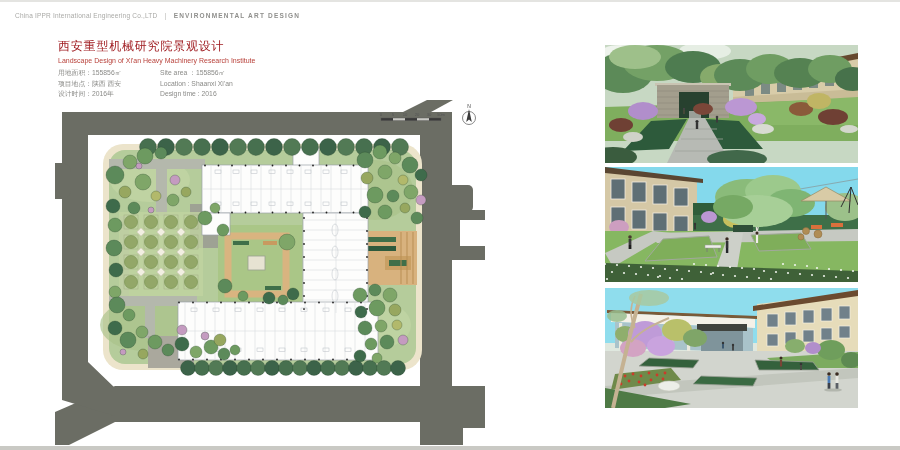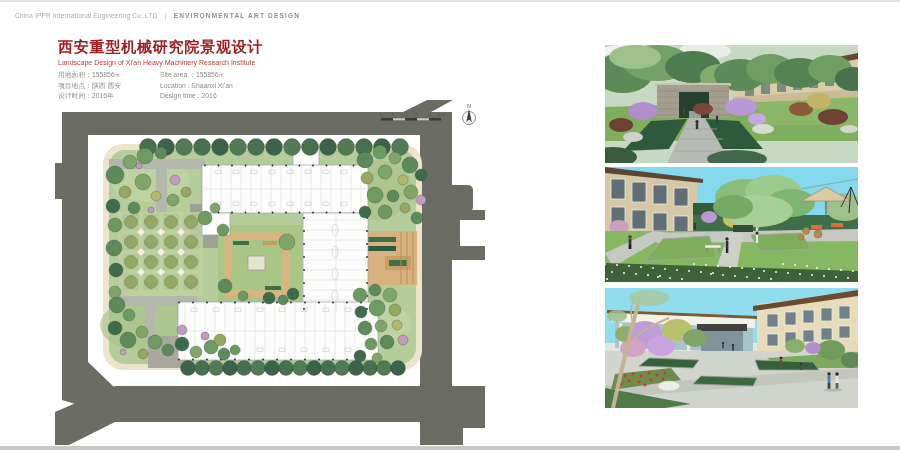--- a/index.html
+++ b/index.html
@@ -5,21 +5,21 @@
   html,body{margin:0;padding:0;background:#fff;}
   .board{position:relative;width:900px;height:450px;background:#ffffff;overflow:hidden;
          font-family:"Liberation Sans",sans-serif;}
   .edge-top{position:absolute;left:0;top:0;width:900px;height:2px;background:#e4e4e1;}
   .edge-bottom{position:absolute;left:0;top:446px;width:900px;height:4px;background:#c9c9c4;}
   .header{position:absolute;left:15px;top:11px;display:flex;align-items:center;gap:7px;
           font-size:6.5px;color:#a9a9a6;letter-spacing:.2px;white-space:nowrap;}
   .header .div{color:#c2c2bf;font-size:8px;}
   .header .dept{color:#8f8f8c;letter-spacing:1.2px;font-weight:bold;}
   .titleblock{position:absolute;left:58px;top:38px;width:215px;}
-  .t-cn{color:#a01d22;font-weight:bold;font-size:15px;letter-spacing:.8px;}
+  .t-cn{color:#a01d22;font-weight:normal;font-size:12px;letter-spacing:.8px;}
   .t-en{color:#b8413a;font-size:7px;margin-top:2px;}
   .fields{margin-top:4px;display:grid;grid-template-columns:88px auto;column-gap:14px;
           row-gap:1px;font-size:6.8px;color:#8b8b88;line-height:1.4;white-space:nowrap;}
   .plan-wrap{position:absolute;left:55px;top:100px;width:430px;height:345px;}
   .render{position:absolute;left:605px;width:253px;overflow:hidden;background:#dfe8df;}
   #r1box{top:45px;height:118px;} #r2box{top:167px;height:115px;} #r3box{top:288px;height:120px;}
   .render svg,.plan-wrap svg{display:block;width:100%;height:100%;}
 </style>
 </head>
 <body>

